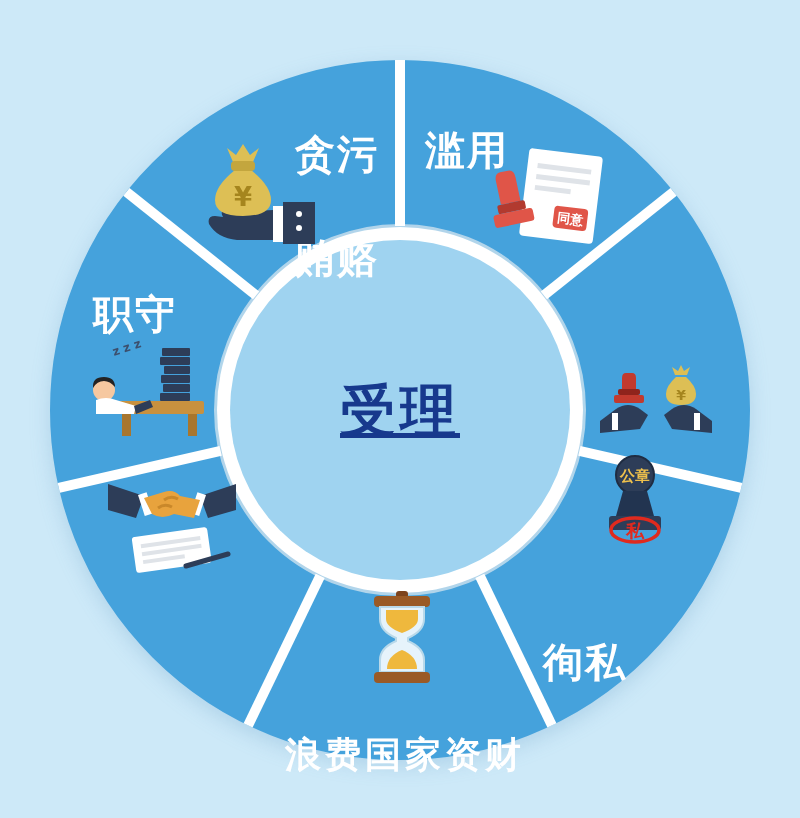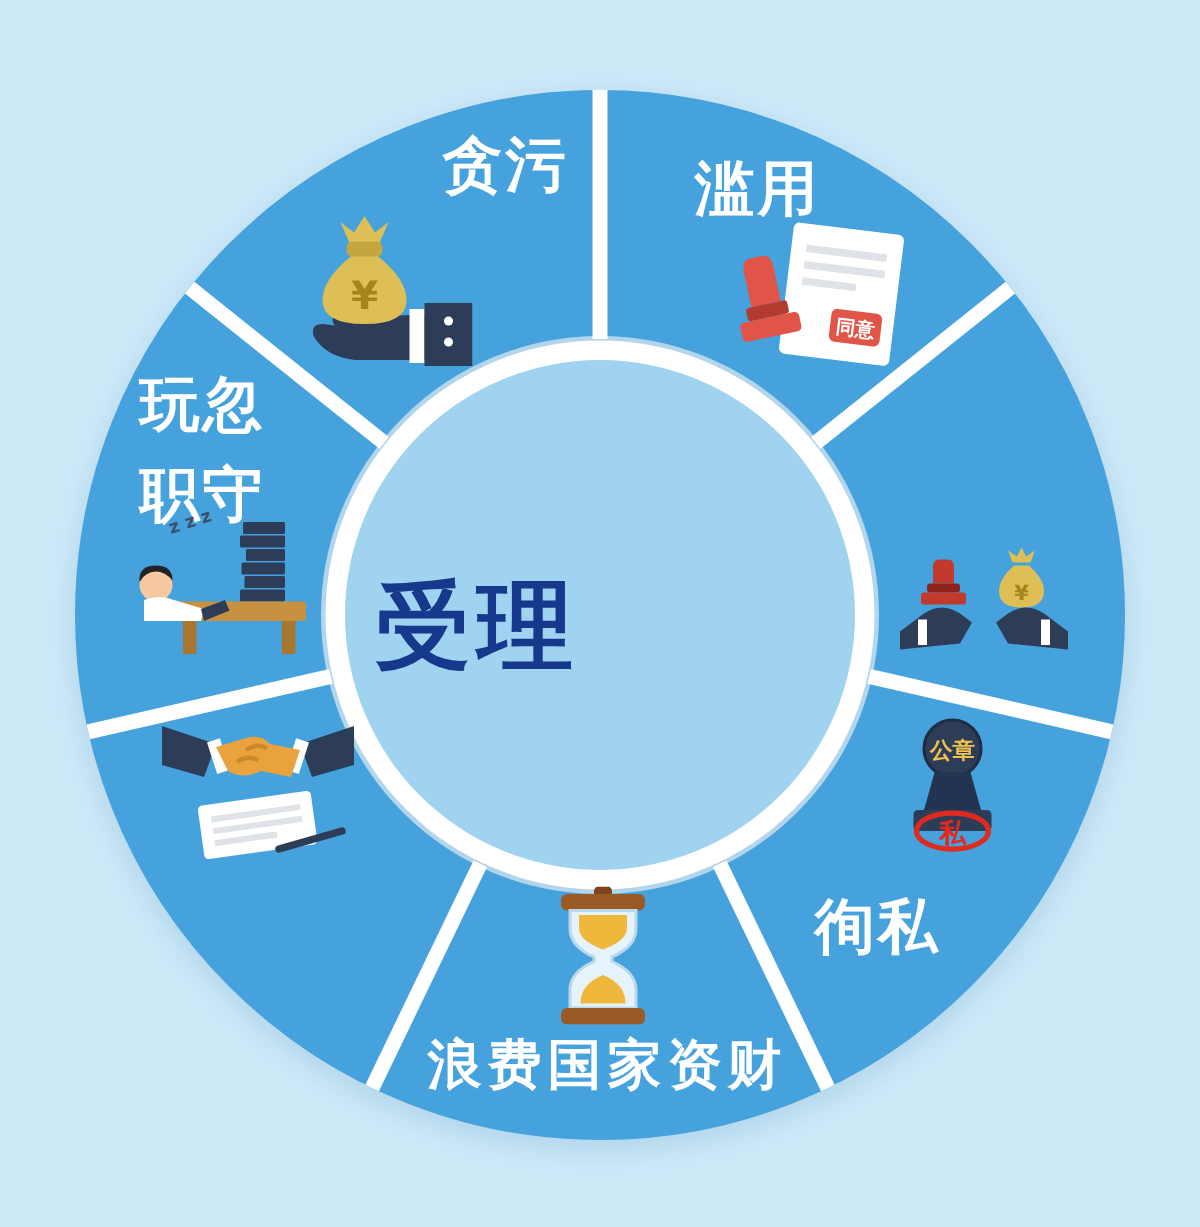--- a/index.html
+++ b/index.html
@@ -7,38 +7,38 @@
     width:800px;height:818px;position:relative;overflow:hidden;
     background:#cde9f8;
     font-family:"DejaVu Sans","Liberation Sans",sans-serif;
   }
   .stage{position:absolute;inset:0;}
   .ring-svg{position:absolute;left:0;top:0;filter:drop-shadow(0 6px 10px rgba(70,130,180,0.22));}
   .seg-label{
     position:absolute;text-align:center;color:#ffffff;font-weight:700;
     font-size:40px;line-height:1.5;letter-spacing:2px;
   }
-  .seg-label span{display:block;}
+  .seg-label span{display:block;margin-top:44px;}
   .seg-label span:empty{display:none;}
   .l-corruption{left:257px;top:80px;width:160px;}
-  .l-abuse{left:387px;top:96px;width:160px;text-align:right;}
+  .l-abuse{left:387px;top:76px;width:160px;}
   .l-rentseek{left:587px;top:240px;width:160px;}
   .l-favoritism{left:505px;top:588px;width:160px;}
   .l-waste{left:225px;top:684px;width:360px;font-size:36px;letter-spacing:4px;}
   .l-interest{left:137px;top:572px;width:160px;}
   .l-dereliction{left:55px;top:240px;width:160px;}
   .center-label{
-    position:absolute;left:250px;top:374px;width:300px;text-align:left;
-    font-size:64px;font-weight:700;color:#17398d;letter-spacing:4px;
+    position:absolute;left:250px;top:374px;width:300px;text-align:center;
+    font-size:56px;font-weight:700;color:#17398d;letter-spacing:4px;text-decoration:underline;
   }
   .icon{position:absolute;}
   .i-moneybag{left:203px;top:140px;width:112px;height:104px;}
   .i-stampdoc{left:490px;top:146px;width:118px;height:102px;}
   .i-exchange{left:600px;top:365px;width:112px;height:72px;}
-  .i-seal{left:592px;top:476px;width:86px;height:96px;}
+  .i-seal{left:592px;top:452px;width:86px;height:96px;}
   .i-hourglass{left:367px;top:591px;width:70px;height:92px;}
   .i-handshake{left:108px;top:470px;width:128px;height:104px;}
   .i-sleeping{left:84px;top:334px;width:124px;height:102px;}
   .icon svg{width:100%;height:100%;display:block;}
 </style>
 </head>
 <body>
 
 <div class="stage">
 
@@ -54,33 +54,33 @@
       <line x1="256.1" y1="295.3" x2="126.4" y2="191.8"></line>
     </g>
     <circle cx="400" cy="410" r="183" fill="#ffffff"></circle>
     <circle cx="400" cy="410" r="170" fill="#9fd3f0"></circle>
   </svg>
 
   <div class="center-label">受理</div>
 
   <div class="seg-label l-corruption">
     <span>贪污</span>
+    <span>贿赂</span>
   </div>
   <div class="seg-label l-abuse">
     <span>滥用</span>
   </div>
   <div class="seg-label l-favoritism">
     <span>徇私</span>
   </div>
   <div class="seg-label l-waste">
     <span>浪费国家资财</span>
 
   </div>
   <div class="seg-label l-dereliction">
-    <span>玩忽</span>
     <span>职守</span>
   </div>
 
   <div class="icon i-moneybag">
     <svg viewBox="0 0 112 104">
       <path d="M6 84 Q4 76 12 76 L20 77 Q16 70 24 70 L34 72 L70 70 L104 70 L104 100 L34 100 Q14 98 6 84 Z" fill="#2d3d58"></path>
       <rect x="70" y="66" width="10" height="36" fill="#ffffff"></rect>
       <rect x="80" y="62" width="32" height="42" fill="#2d3d58"></rect>
       <circle cx="96" cy="74" r="3" fill="#ffffff"></circle>
       <circle cx="96" cy="88" r="3" fill="#ffffff"></circle>

